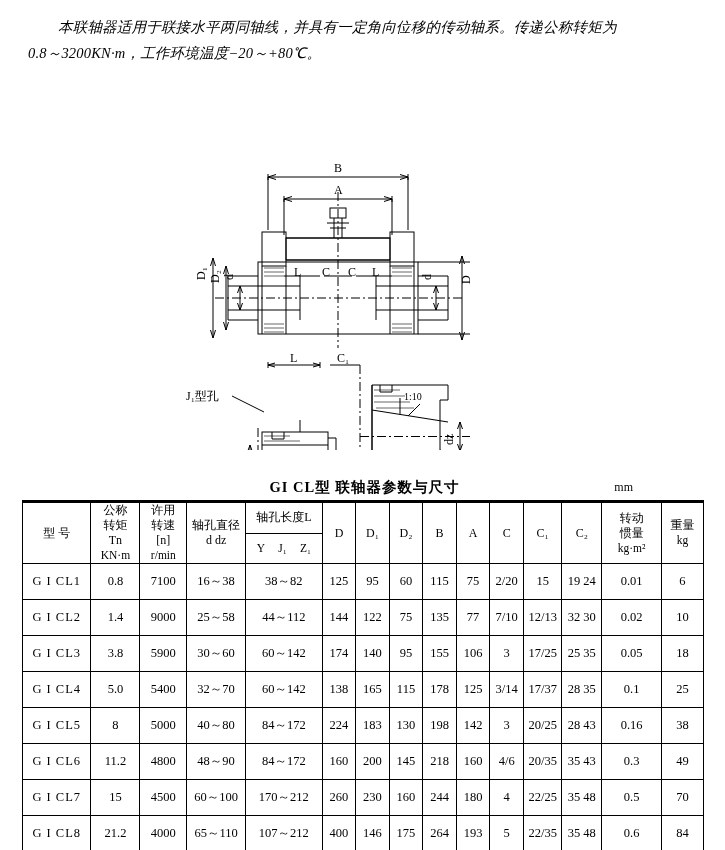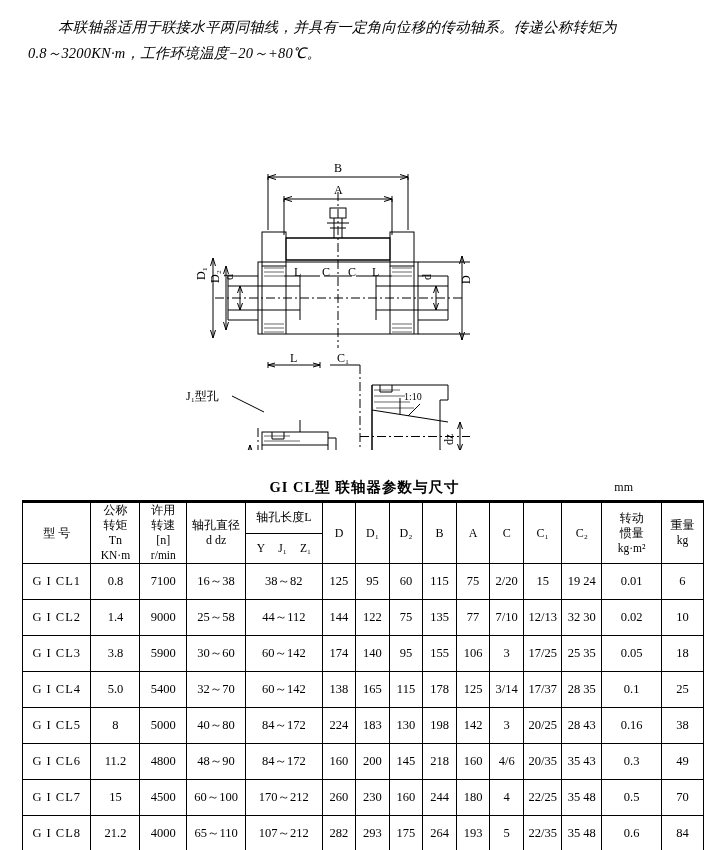--- a/index.html
+++ b/index.html
@@ -474,22 +474,22 @@
             <td>35 48</td>
             <td>0.5</td>
             <td>70</td>
           </tr>
           <tr>
             <td class="model">G I CL8</td>
             <td>21.2</td>
             <td>4000</td>
             <td>65～110</td>
             <td>107～212</td>
-            <td>282</td>
-            <td>293</td>
+            <td>400</td>
+            <td>146</td>
             <td>175</td>
             <td>264</td>
             <td>193</td>
             <td>5</td>
             <td>22/35</td>
             <td>35 48</td>
             <td>0.6</td>
             <td>84</td>
           </tr>
         </tbody>

